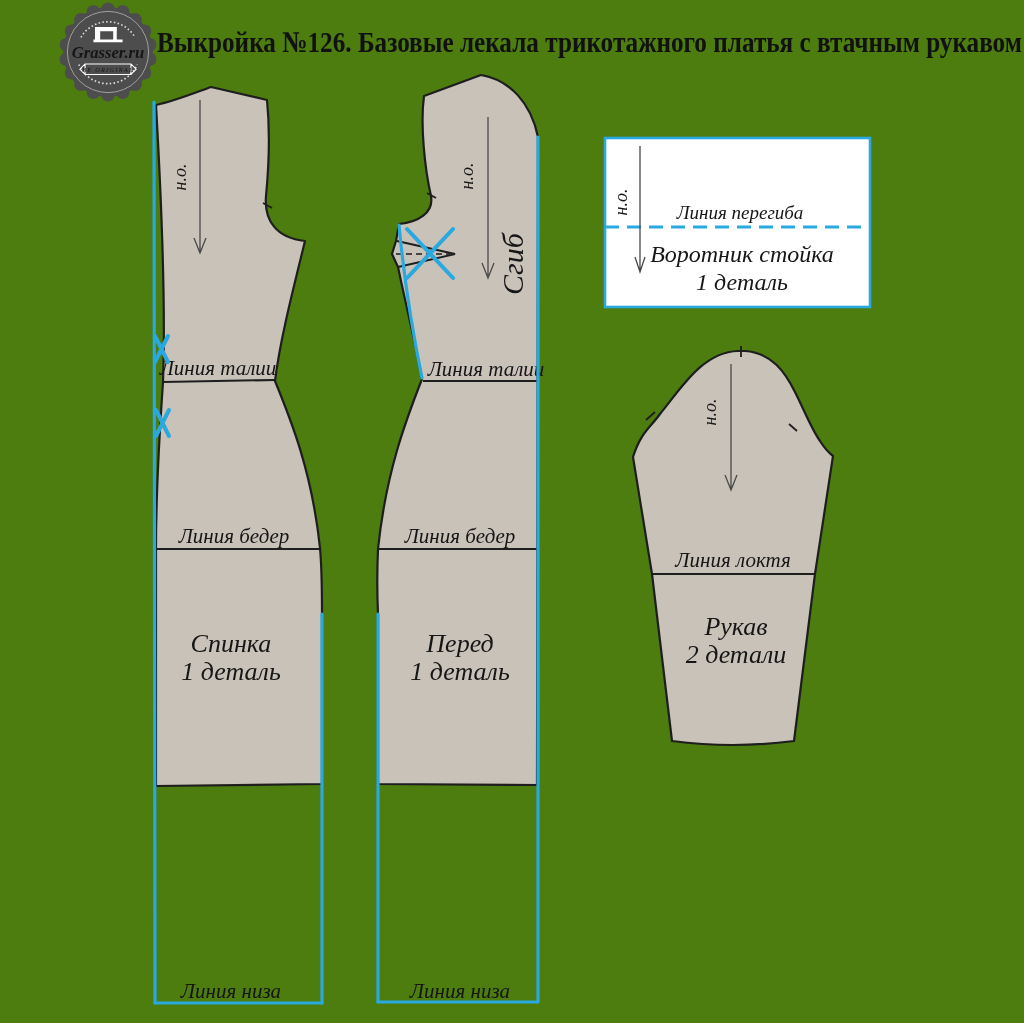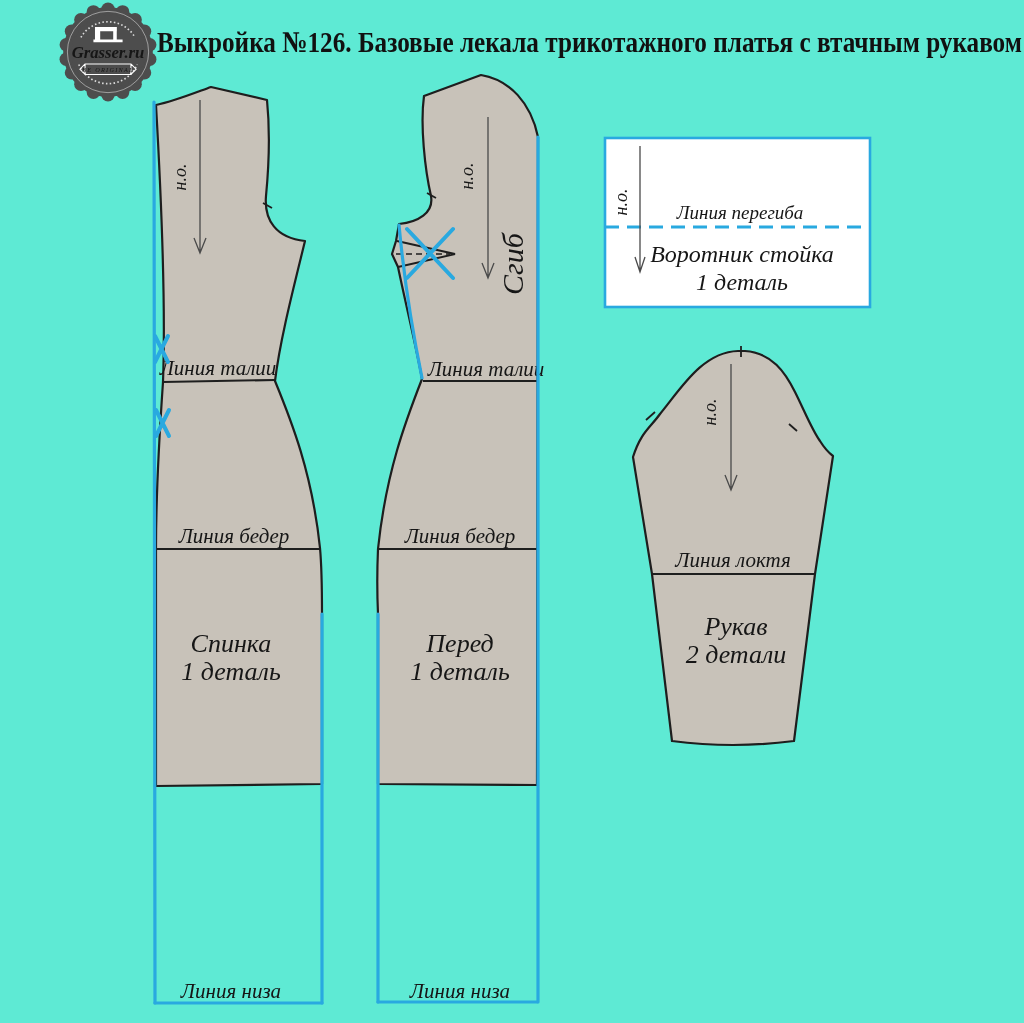--- a/index.html
+++ b/index.html
@@ -1,16 +1,16 @@
 <!DOCTYPE html>
 <html style="--fabric-fill: #c8c2b9; --outline: #1e1e1e; --accent-blue: #29a9e0; --logo-gray: #4d4d4d;"><head>
 <meta charset="utf-8">
 <style>
   html,body{margin:0;padding:0;background:#ffffff;}
-  #canvas{position:relative;width:1024px;height:1023px;background:#5eead4;overflow:hidden;
+  #canvas{position:relative;width:1024px;height:1023px;background:#4d7c0f;overflow:hidden;
           font-family:"Liberation Serif",serif;text-align:center;}
   #scene{position:absolute;left:0;top:0;}
   #title{position:absolute;left:157px;top:25px;white-space:nowrap;color:#111;
          font-family:"Liberation Serif",serif;font-weight:bold;font-size:30px;
          transform:scaleX(.84);transform-origin:0 0;}
   #logo{position:absolute;left:58px;top:2px;}
   
   :root{--fabric-fill:#c8c2b9;--outline:#1e1e1e;--accent-blue:#29a9e0;--logo-gray:#4d4d4d;}
   .piece{fill:var(--fabric-fill);stroke:var(--outline);stroke-width:2.2;stroke-linejoin:round;}
   .iline{stroke:var(--outline);stroke-width:2;fill:none;}

